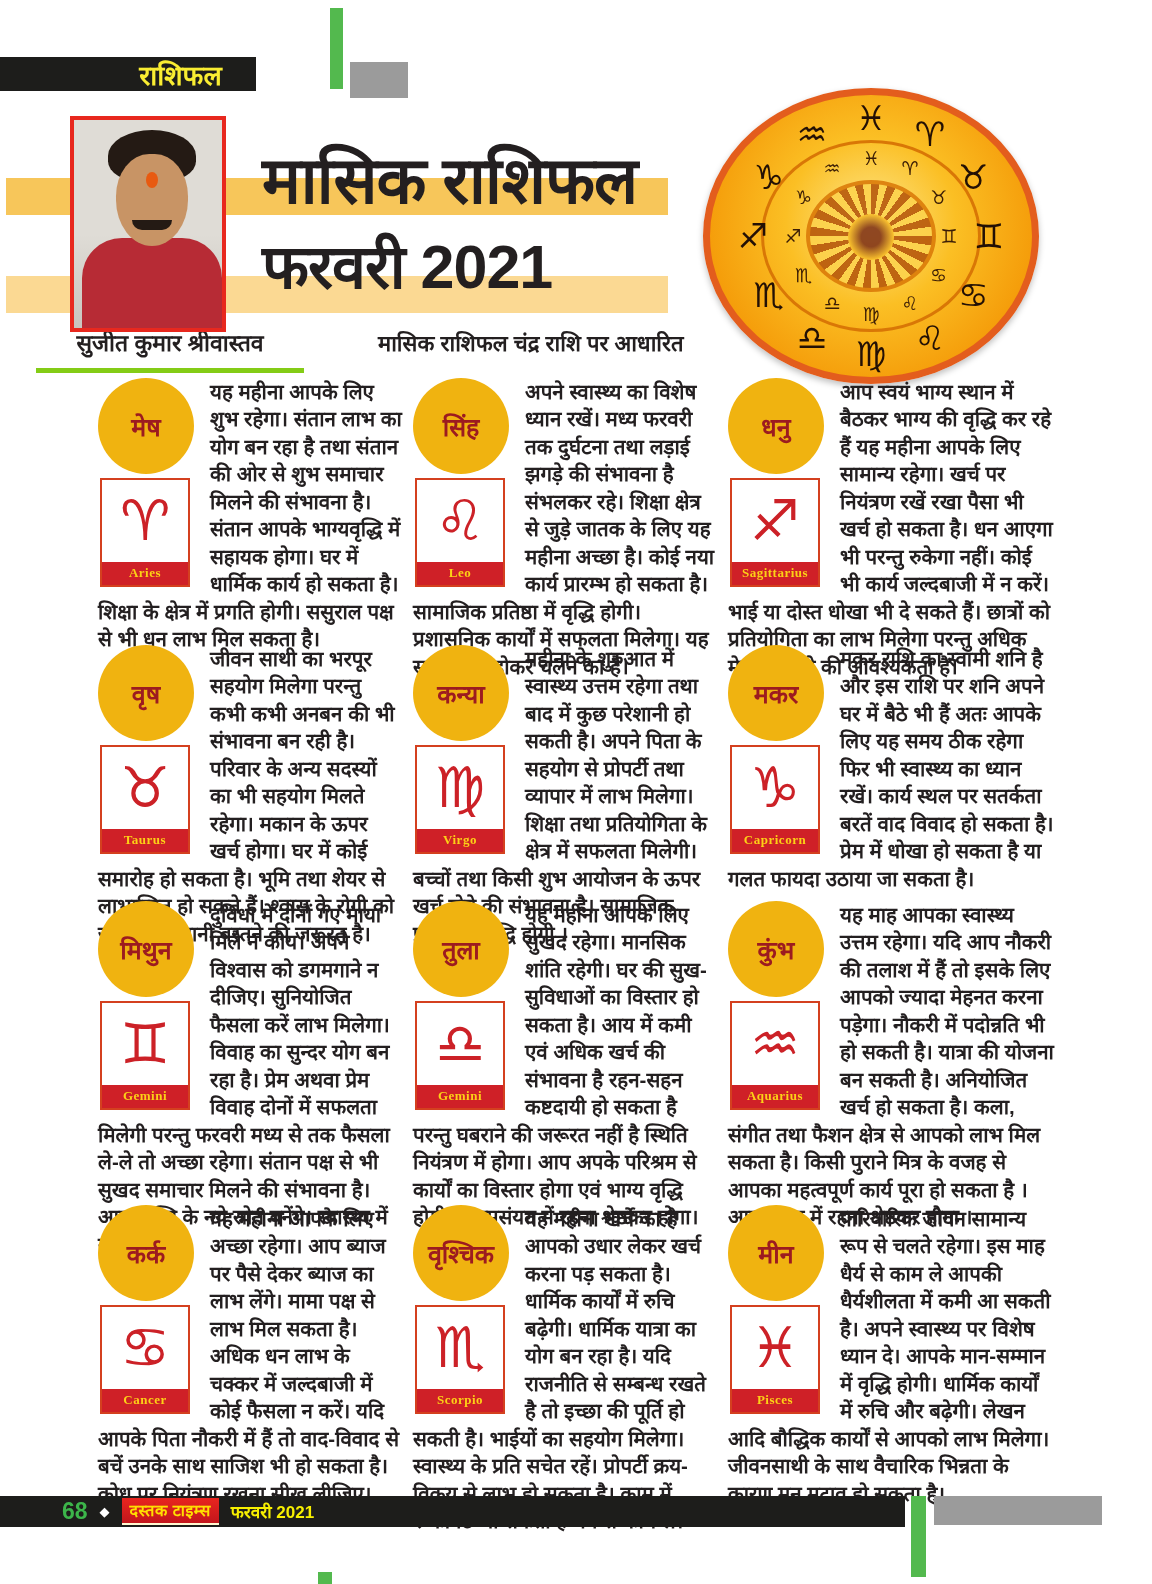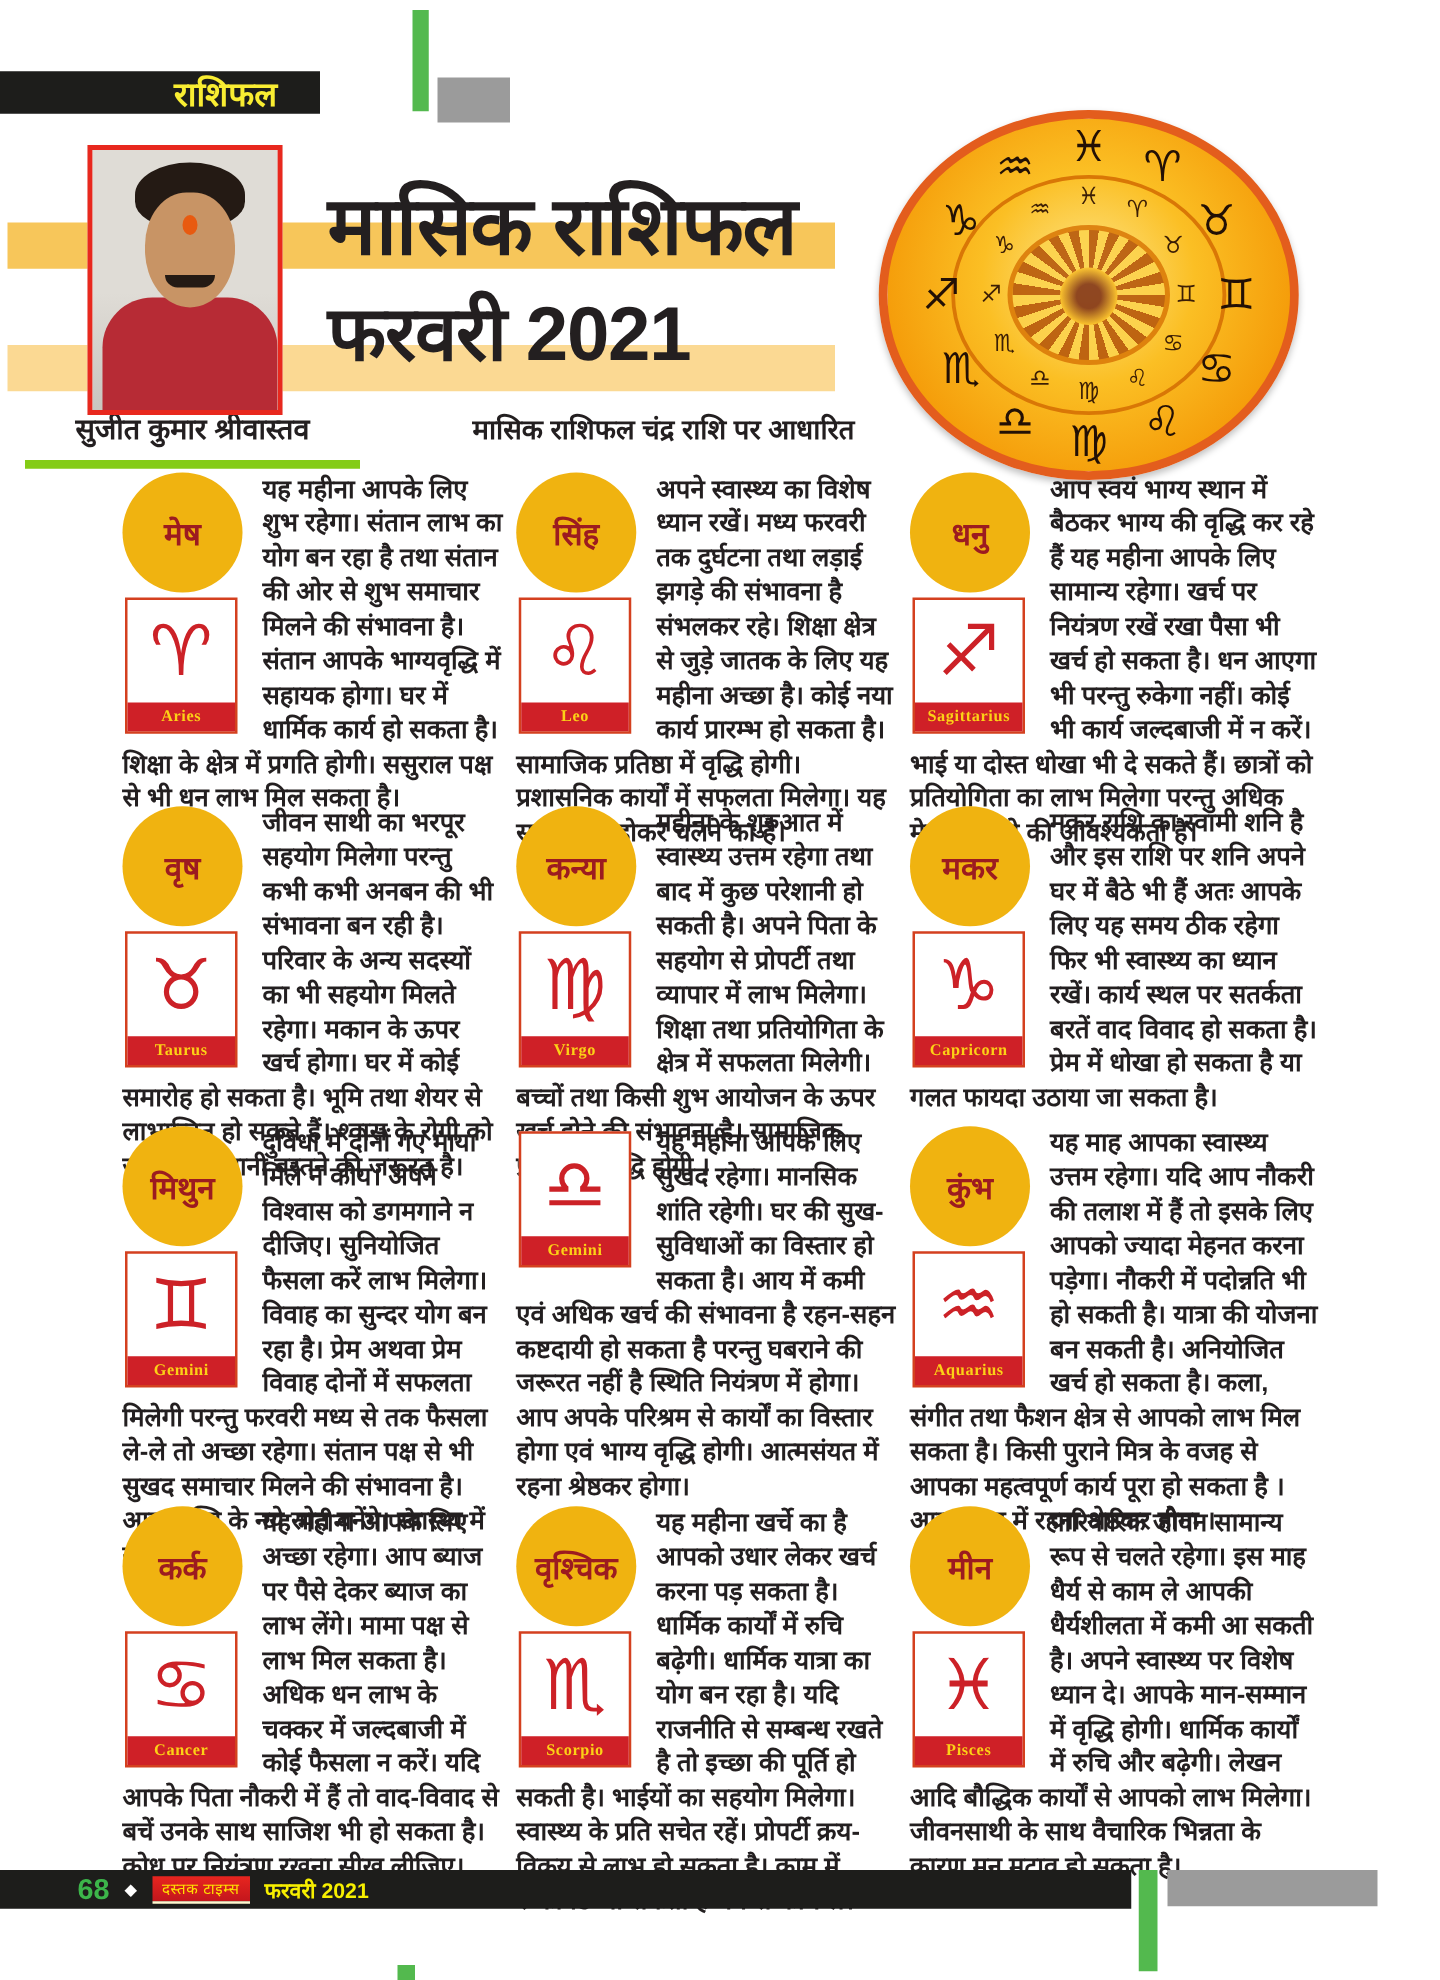--- a/index.html
+++ b/index.html
@@ -33,23 +33,23 @@
     border:4px solid #e8281e; background:#e9e6e1; overflow:hidden; z-index:2;
   }
   .photo .bg { position:absolute; inset:0; background:linear-gradient(#dfdcd6 0 55%, #c9c5bf 100%); }
   .photo .hair { position:absolute; left:34px; top:10px; width:88px; height:52px; background:#241a14; border-radius:50% 50% 40% 40%; }
   .photo .face { position:absolute; left:42px; top:34px; width:72px; height:92px; background:#c89465; border-radius:46% 46% 50% 50%; }
   .photo .tilak { position:absolute; left:72px; top:52px; width:12px; height:16px; background:#e85a10; border-radius:50%; }
   .photo .mustache { position:absolute; left:58px; top:100px; width:40px; height:10px; background:#241a14; border-radius:0 0 12px 12px; }
   .photo .shirt { position:absolute; left:8px; top:118px; width:140px; height:98px; background:#b72b35; border-radius:40px 40px 0 0; }
 
   .author {
-    position:absolute; left:20px; top:326px; width:268px; text-align:center;
+    position:absolute; left:36px; top:326px; width:268px; text-align:center;
     font-size:23px; font-weight:bold; color:#231f20;
-    border-bottom:7px solid #84cc16; padding-bottom:10px;
+    border-bottom:5px solid #84cc16; padding-bottom:10px;
   }
   .subtitle {
     position:absolute; left:378px; top:327px; width:300px;
     font-size:22px; font-weight:bold; color:#231f20; white-space:nowrap;
   }
 
   
   .wheel {
     position:absolute; left:703px; top:88px; width:336px; height:300px;
   }
@@ -129,21 +129,21 @@
   }
 
   
   .footbar {
     position:absolute; left:0; top:1496px; width:905px; height:31px; background:#1d1d1b;
     display:flex; align-items:center; gap:12px; padding-left:62px;
   }
   .pageno { color:#3cb54a; font-size:23px; font-weight:bold; }
   .diamond { color:#ffffff; font-size:13px; }
   .maglogo {
-    background:linear-gradient(#e8251f,#c3161c); color:#ffe000; font-size:12px; font-weight:normal;
+    background:linear-gradient(#e8251f,#c3161c); color:#ffe000; font-size:16px; font-weight:bold;
     padding:1px 8px 2px; border-bottom:2px solid #fff8d0; letter-spacing:.5px;
   }
   .issue { color:#f7ef00; font-size:17px; font-weight:bold; }
   .green-bar-bottom { position:absolute; left:911px; top:1496px; width:15px; height:81px; background:#53b94e; }
   .gray-box-bottom  { position:absolute; left:934px; top:1496px; width:168px; height:29px; background:#9b9b9b; }
   .green-chip-bottom{ position:absolute; left:318px; top:1572px; width:14px; height:12px; background:#53b94e; }
 </style>
 </head>
 <body>
 
@@ -272,20 +272,21 @@
         <div class="iconbox">
           <div class="glyph">♍</div>
           <div class="strip">Virgo</div>
         </div>
       </div>
       <p class="stext">महीना के शुरुआत में स्वास्थ्य उत्तम रहेगा तथा बाद में कुछ परेशानी हो सकती है। अपने पिता के सहयोग से प्रोपर्टी तथा व्यापार में लाभ मिलेगा। शिक्षा तथा प्रतियोगिता के क्षेत्र में सफलता मिलेगी। बच्चों तथा किसी शुभ आयोजन के ऊपर खर्च होने की संभावना है। सामाजिक प्रतिष्ठा में वृद्धि होगी ।</p>
     </section>
 
     <section class="sign">
       <div class="badge">
+        <div class="circle">तुला</div>
         <div class="iconbox">
           <div class="glyph">♎</div>
           <div class="strip">Gemini</div>
         </div>
       </div>
       <p class="stext">यह महीना आपके लिए सुखद रहेगा। मानसिक शांति रहेगी। घर की सुख-सुविधाओं का विस्तार हो सकता है। आय में कमी एवं अधिक खर्च की संभावना है रहन-सहन कष्टदायी हो सकता है परन्तु घबराने की जरूरत नहीं है स्थिति नियंत्रण में होगा। आप अपके परिश्रम से कार्यों का विस्तार होगा एवं भाग्य वृद्धि होगी। आत्मसंयत में रहना श्रेष्ठकर होगा।</p>
     </section>
 
     <section class="sign">
       <div class="badge">

